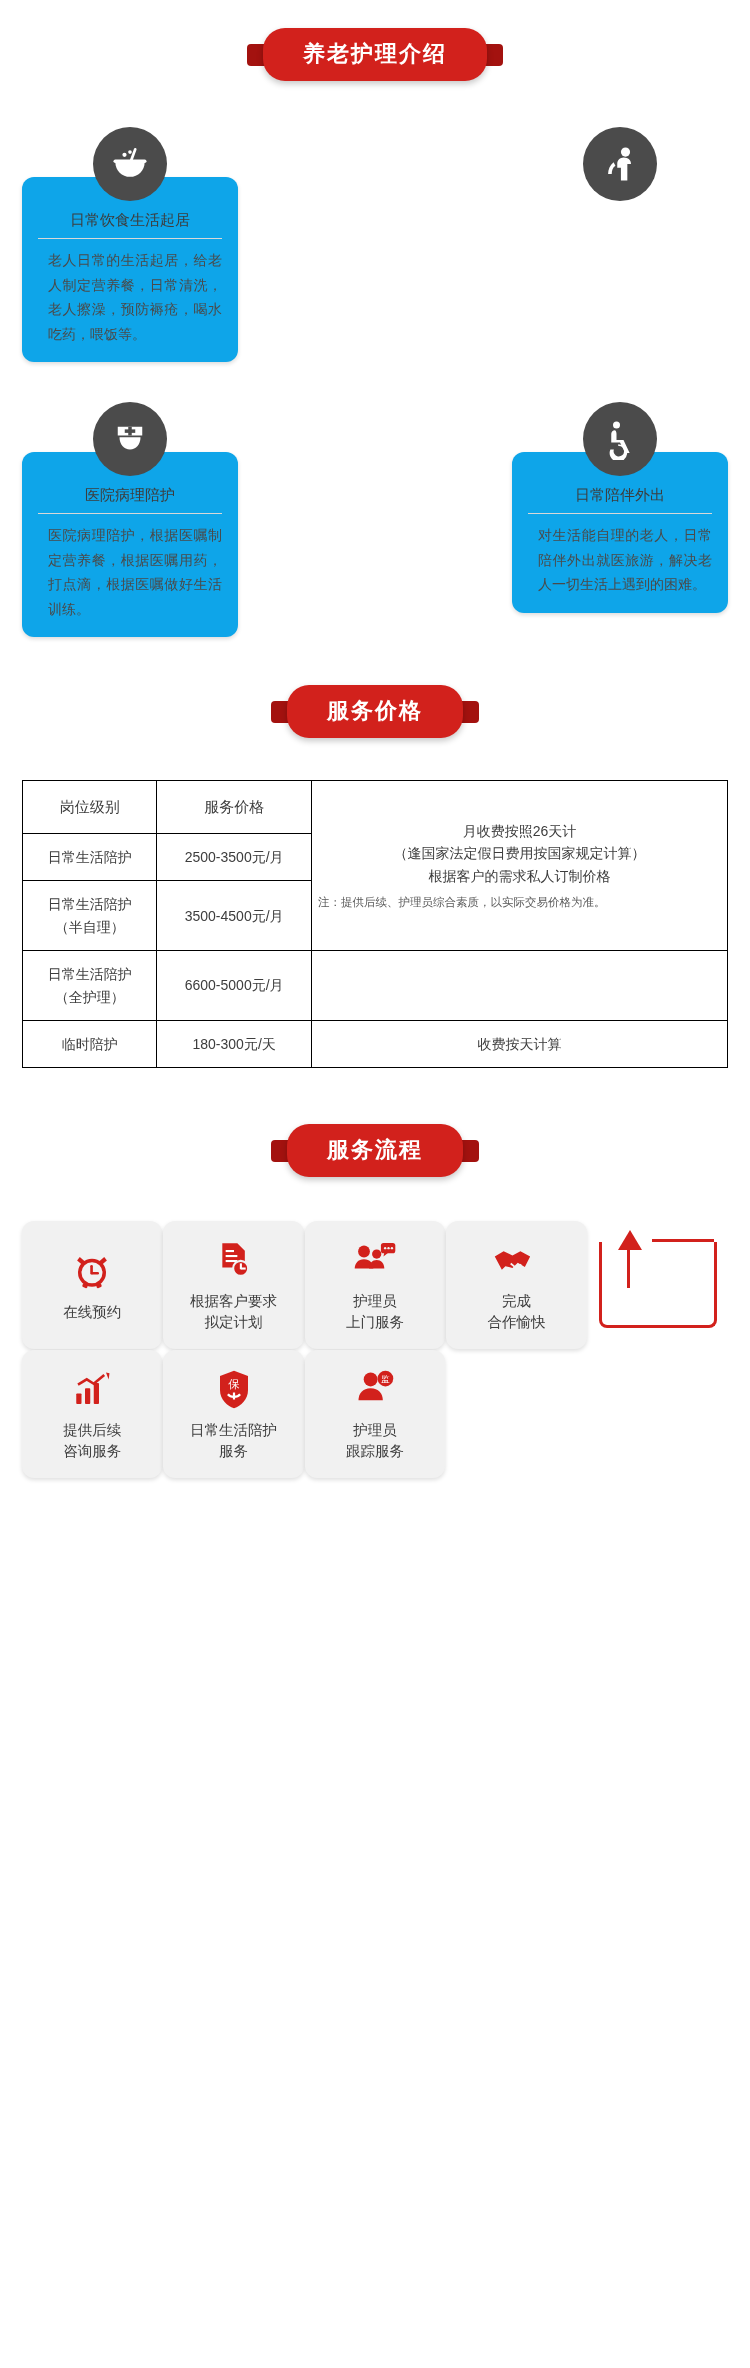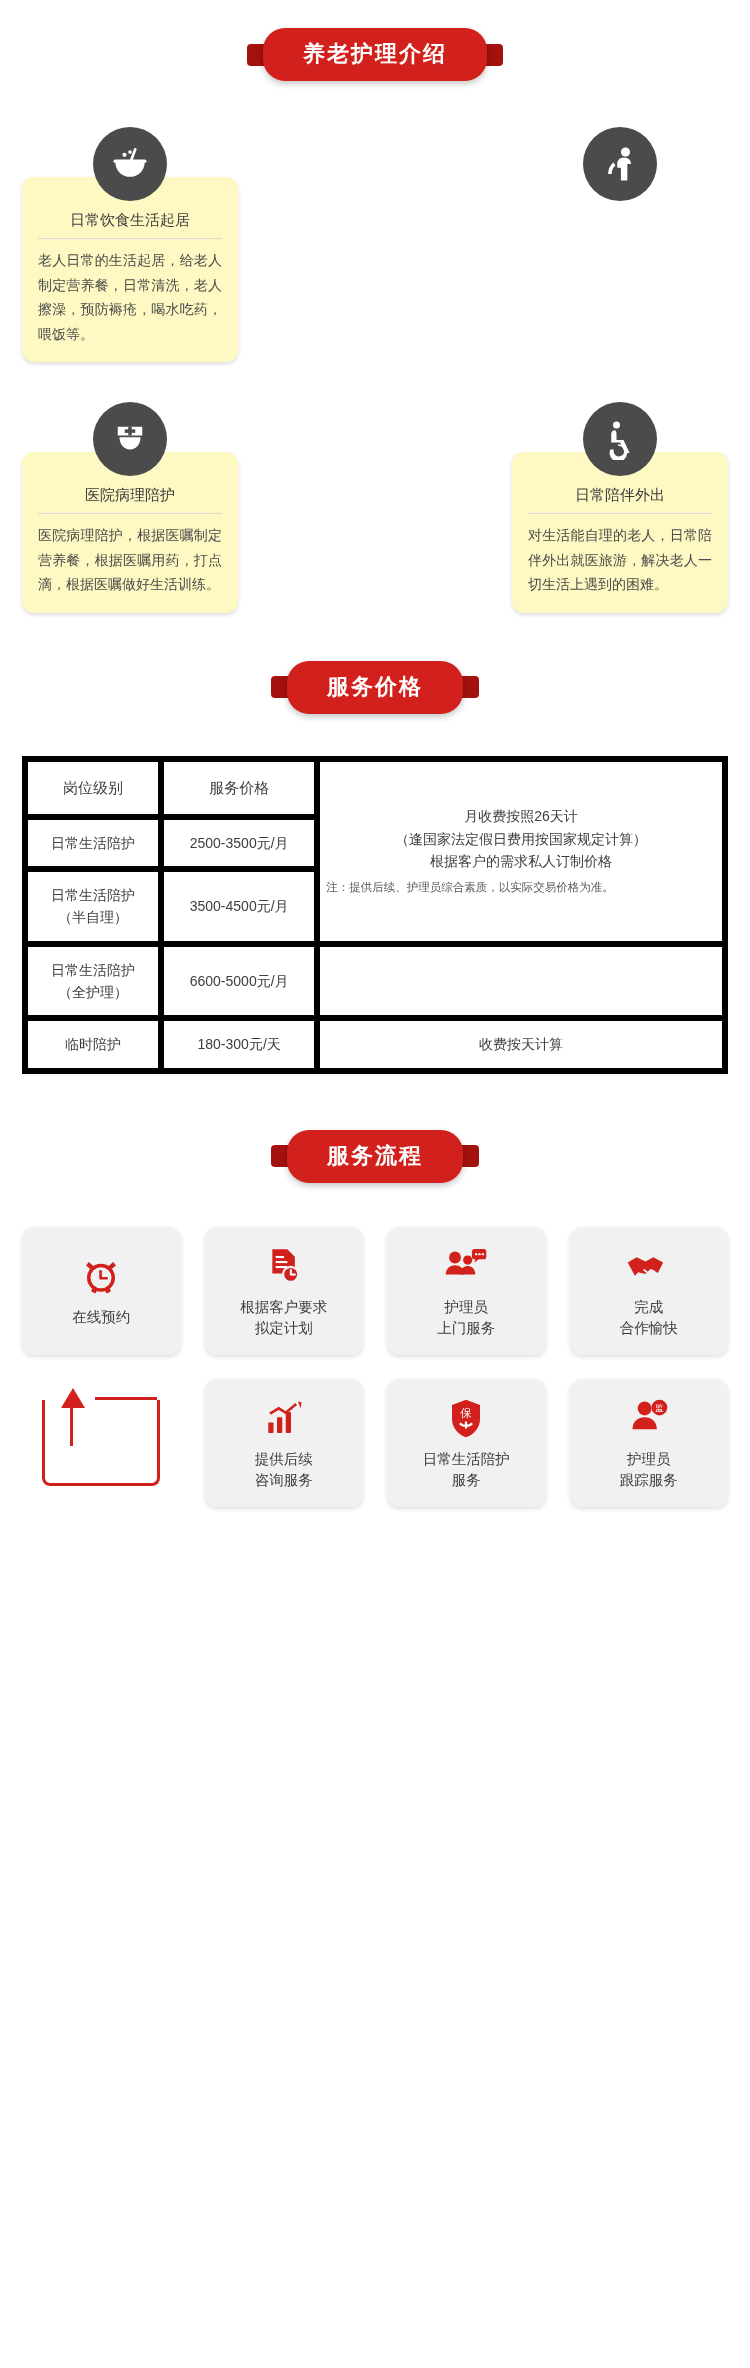--- a/index.html
+++ b/index.html
@@ -54,69 +54,70 @@
     background: #4b4b4b;
     margin: 0 auto 0 auto;
     display: flex; align-items: center; justify-content: center;
     position: relative;
     z-index: 3;
   }
   .circle-icon svg { display: block; }
 
   .card {
     margin-top: -24px;
-    background: #fef9c3;
+    background: #0ea5e9;
     border-radius: 12px;
     padding: 34px 16px 16px 16px;
     box-shadow: 0 2px 4px rgba(0,0,0,0.14);
     position: relative;
   }
   .card-title {
     text-align: center;
     font-size: 15px;
     color: #3d3d3d;
     padding-bottom: 8px;
     border-bottom: 1px solid #d8d8d8;
     margin-bottom: 9px;
   }
   .card-body {
     font-size: 14px;
     line-height: 1.75;
     color: #4a4a4a;
     text-align: justify;
+    margin-left: 10px;
   }
   .row-gap { height: 40px; }
 
   
   .price-section { margin-top: 48px; }
   .price-table-wrap { margin: 42px 22px 0 22px; }
   table.price {
     width: 100%;
     border-collapse: collapse;
     font-size: 14px;
     color: #3d3d3d;
   }
   table.price td {
-    border: 6px solid #000000;
+    border: 1px solid #000000;
     padding: 12px 6px;
     text-align: center;
     vertical-align: middle;
     line-height: 1.6;
   }
   table.price td.head { font-size: 15px; padding: 14px 6px; }
   td.note-cell { text-align: center; padding: 10px 12px; line-height: 1.85; }
   .note-small { font-size: 11.5px; color: #5a5a5a; line-height: 1.6; text-align: left; margin-top: 6px; }
 
   
   .flow-section { margin-top: 56px; }
   .flow-grid {
     margin: 44px 22px 0 22px;
     display: grid;
-    grid-template-columns: repeat(4, 1fr);
-    gap: 24px;
+    grid-template-columns: repeat(5, 1fr);
+    gap: 1px;
   }
   .flow-cell {
     background: #f1f1f1;
     border-radius: 12px;
     height: 128px;
     display: flex;
     flex-direction: column;
     align-items: center;
     justify-content: center;
     box-shadow: 0 2px 4px rgba(0,0,0,0.13);

